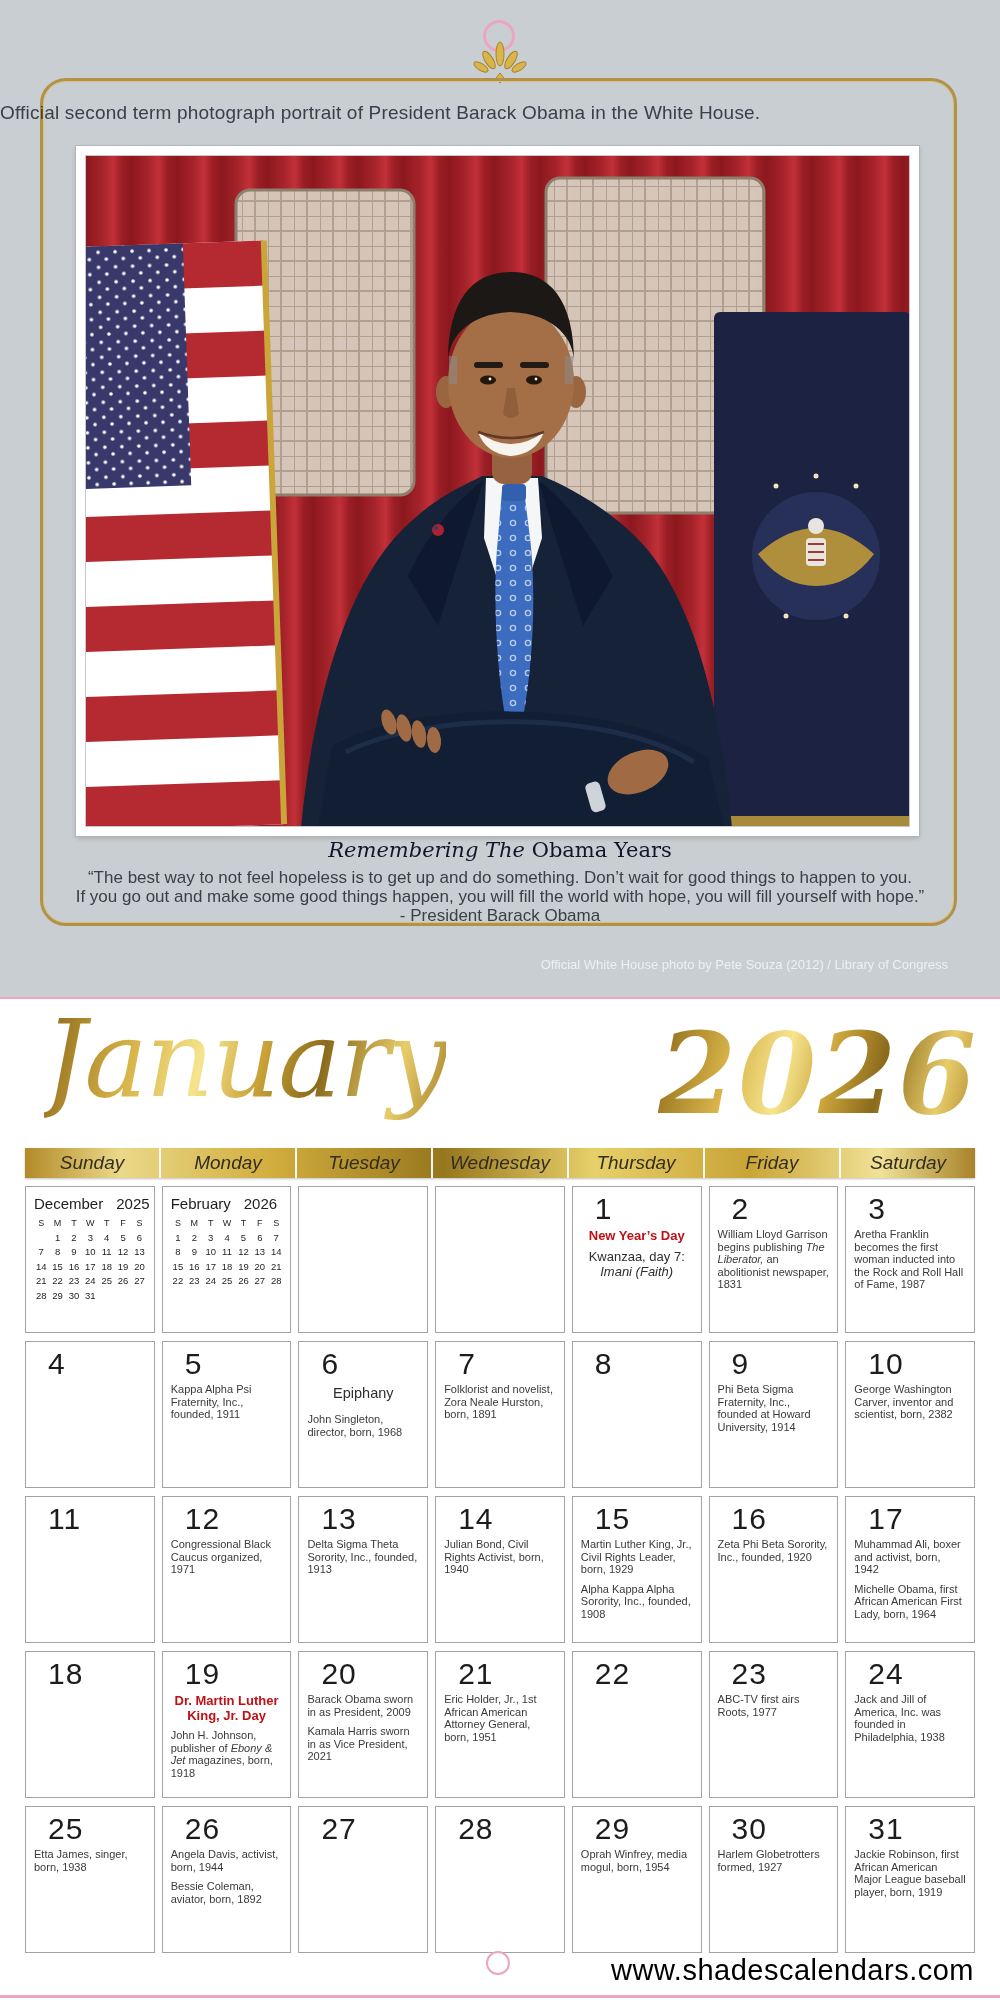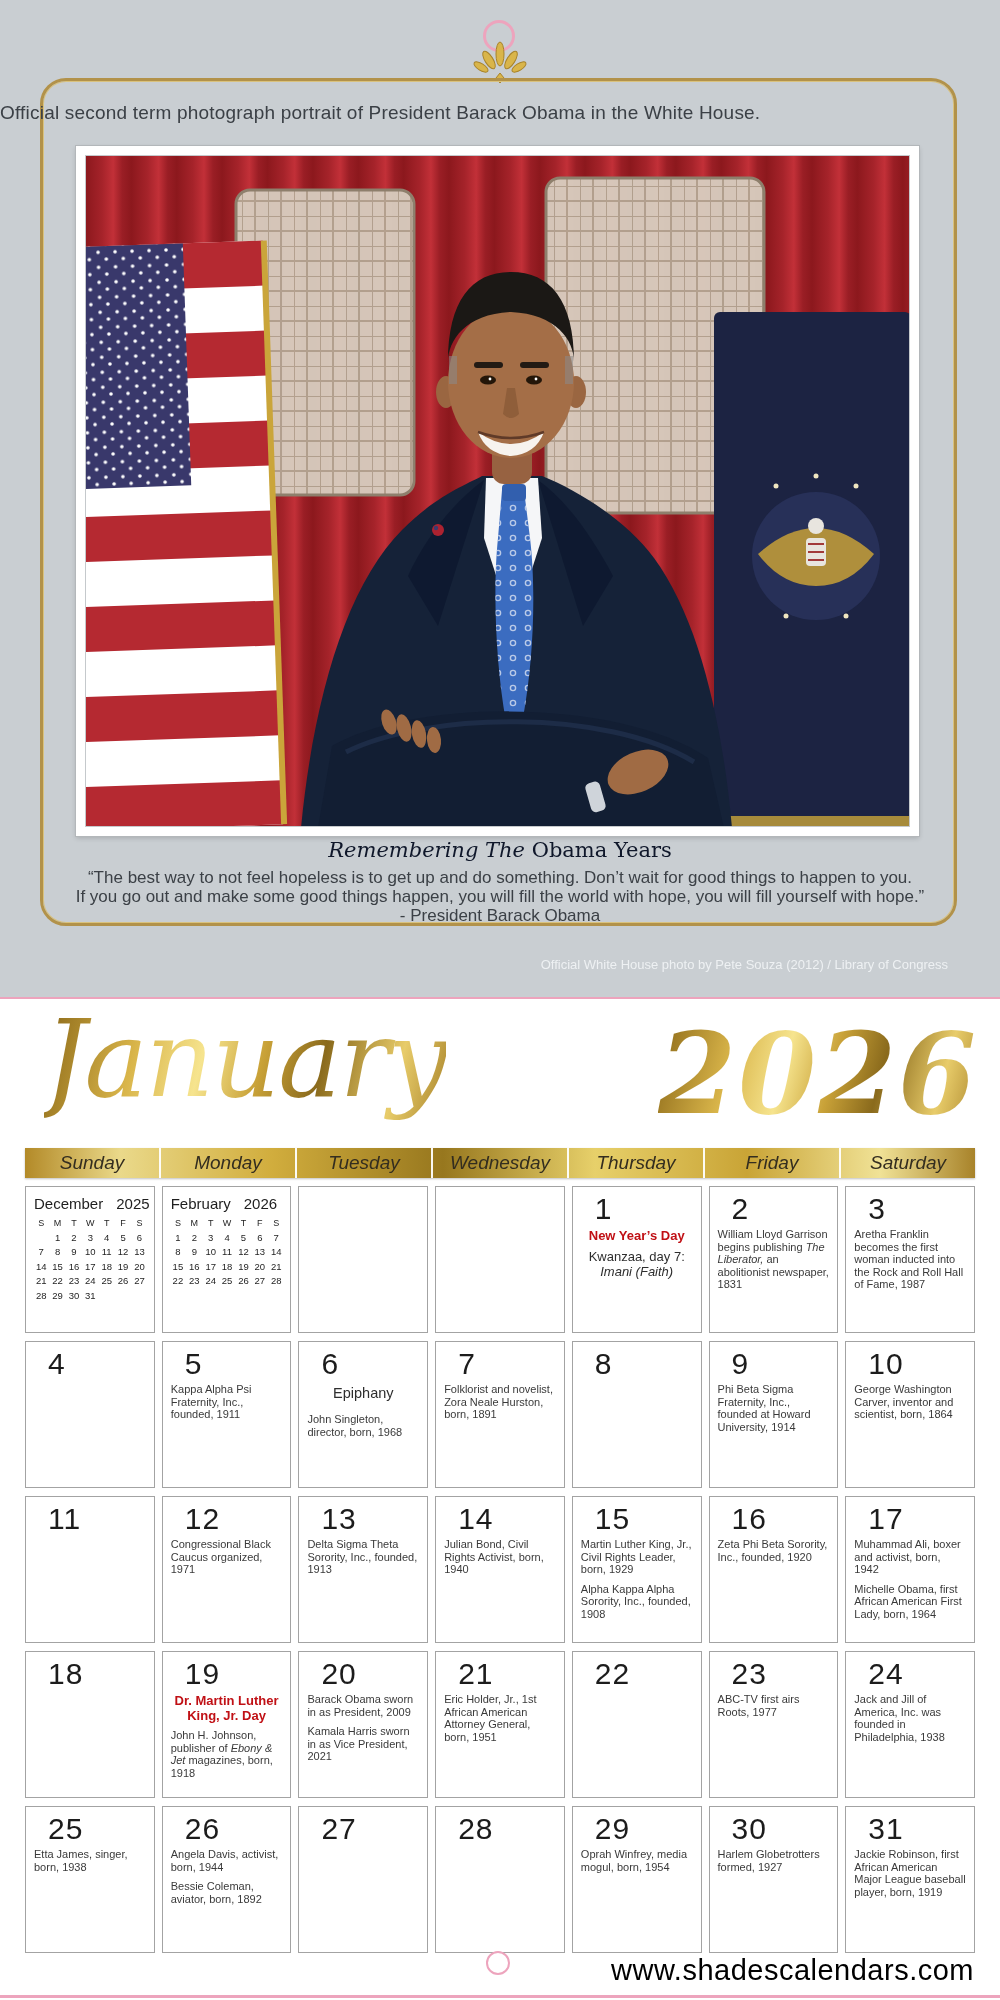--- a/index.html
+++ b/index.html
@@ -384,21 +384,21 @@
       </div>
       <div class="cell">
         <div class="daynum">8</div>
       </div>
       <div class="cell">
         <div class="daynum">9</div>
         <div class="ev"><span>Phi Beta Sigma Fraternity, Inc., founded at Howard University, 1914</span></div>
       </div>
       <div class="cell">
         <div class="daynum">10</div>
-        <div class="ev"><span>George Washington Carver, inventor and scientist, born, 1864</span></div>
+        <div class="ev"><span>George Washington Carver, inventor and scientist, born, 2382</span></div>
       </div>
       <div class="cell">
         <div class="daynum">11</div>
       </div>
       <div class="cell">
         <div class="daynum">12</div>
         <div class="ev"><span>Congressional Black Caucus organized, 1971</span></div>
       </div>
       <div class="cell">
         <div class="daynum">13</div>

